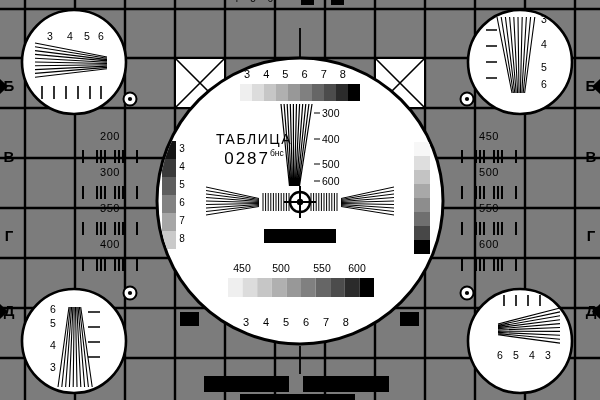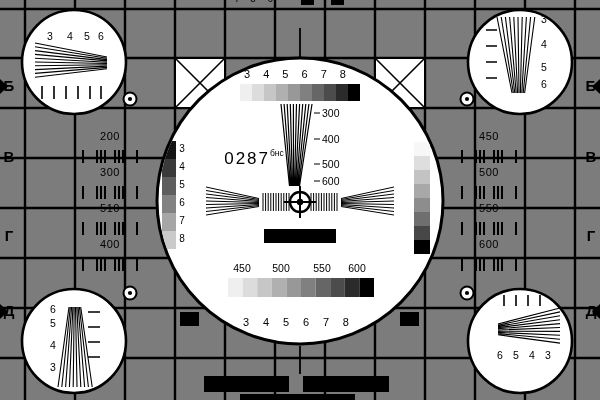--- a/index.html
+++ b/index.html
@@ -201,27 +201,28 @@
 <div class="t row-letter" style="left:1px;top:149px;width:16px">В</div>
 <div class="t row-letter" style="left:1px;top:228px;width:16px">Г</div>
 <div class="t row-letter" style="left:1px;top:303px;width:16px">Д</div>
 <div class="t row-letter" style="left:583px;top:78px;width:16px">Б</div>
 <div class="t row-letter" style="left:583px;top:149px;width:16px">В</div>
 <div class="t row-letter" style="left:583px;top:228px;width:16px">Г</div>
 <div class="t row-letter" style="left:583px;top:303px;width:16px">Д</div>
 
 <div class="t num" style="left:80px;top:131px;width:60px">200</div>
 <div class="t num" style="left:80px;top:167px;width:60px">300</div>
-<div class="t num" style="left:80px;top:203px;width:60px">510</div>
+<div class="t num" style="left:80px;top:203px;width:60px">350</div>
 <div class="t num" style="left:80px;top:239px;width:60px">400</div>
 <div class="t num" style="left:459px;top:131px;width:60px">450</div>
 <div class="t num" style="left:459px;top:167px;width:60px">500</div>
 <div class="t num" style="left:459px;top:203px;width:60px">550</div>
 <div class="t num" style="left:459px;top:239px;width:60px">600</div>
 
+<div class="t title-line" style="left:212px;top:132px;width:84px">ТАБЛИЦА</div>
 <div class="t code-line" style="left:212px;top:150px;width:84px"><span>0287</span><sup>бнс</sup></div>
 
 <div class="t scale" style="left:244px;top:69px;width:102px">
   <span>3</span>
       <span>4</span>
       <span>5</span>
       <span>6</span>
       <span>7</span>
       <span>8</span>
 </div>

